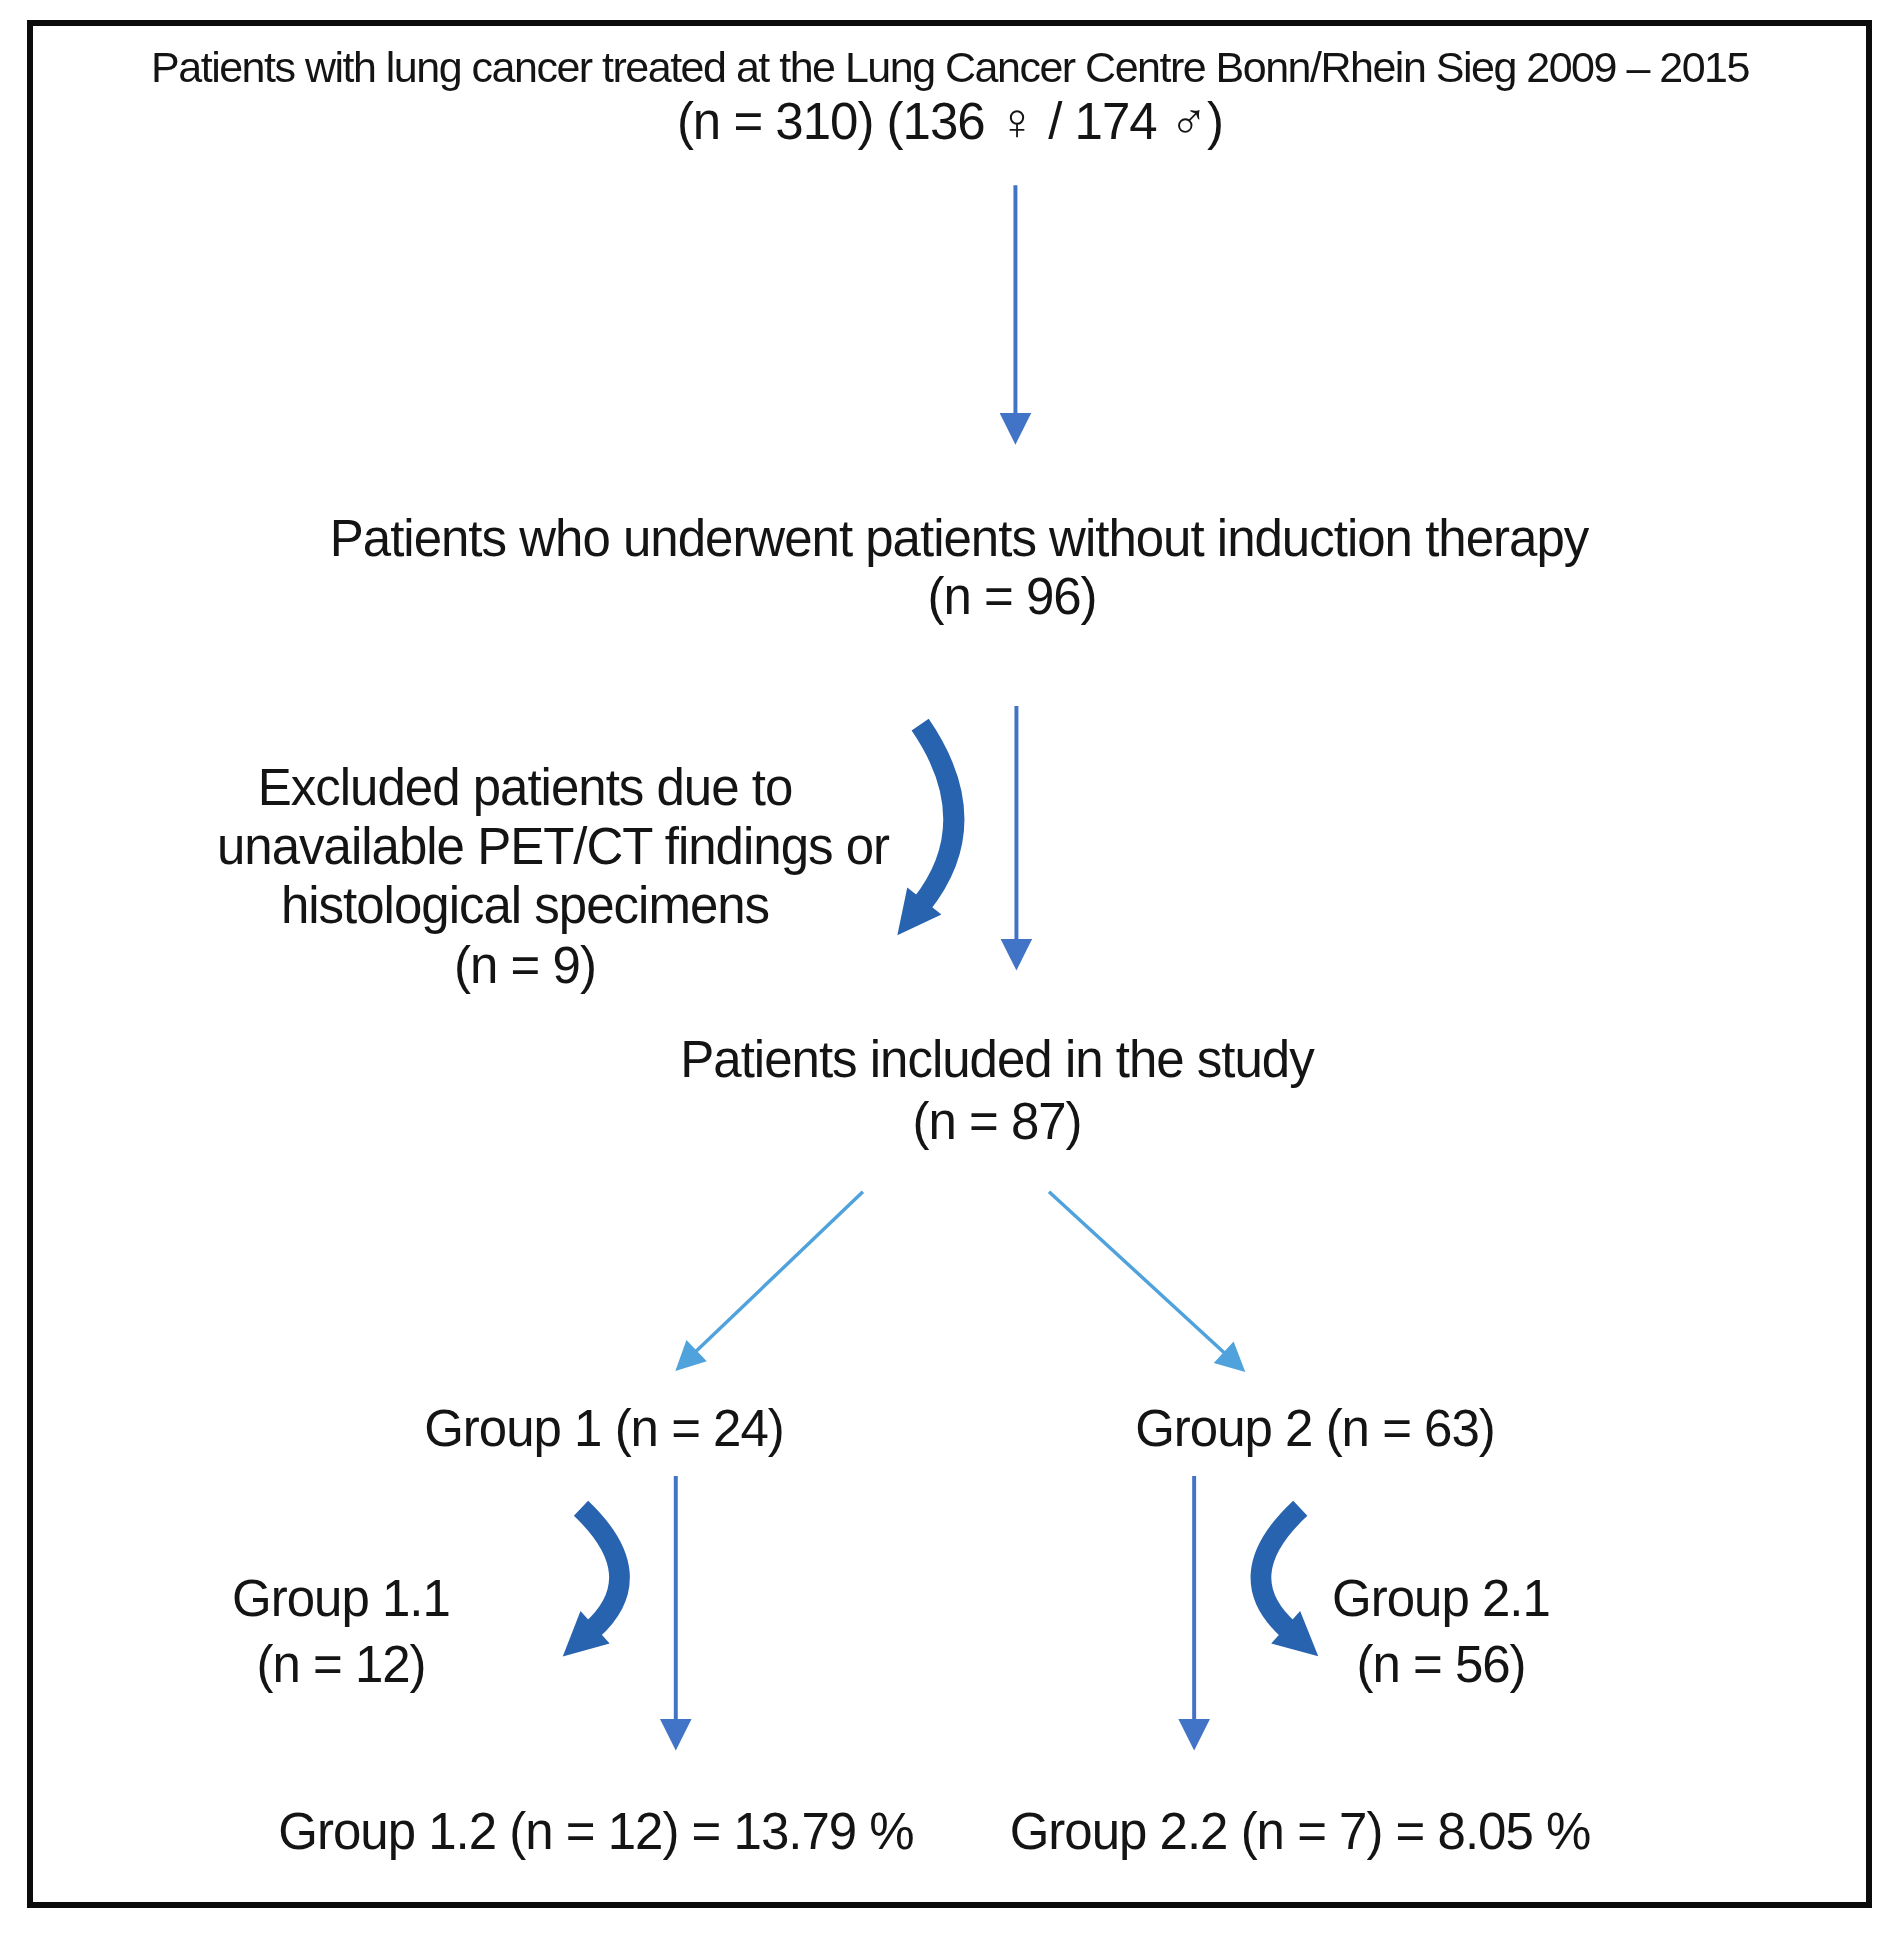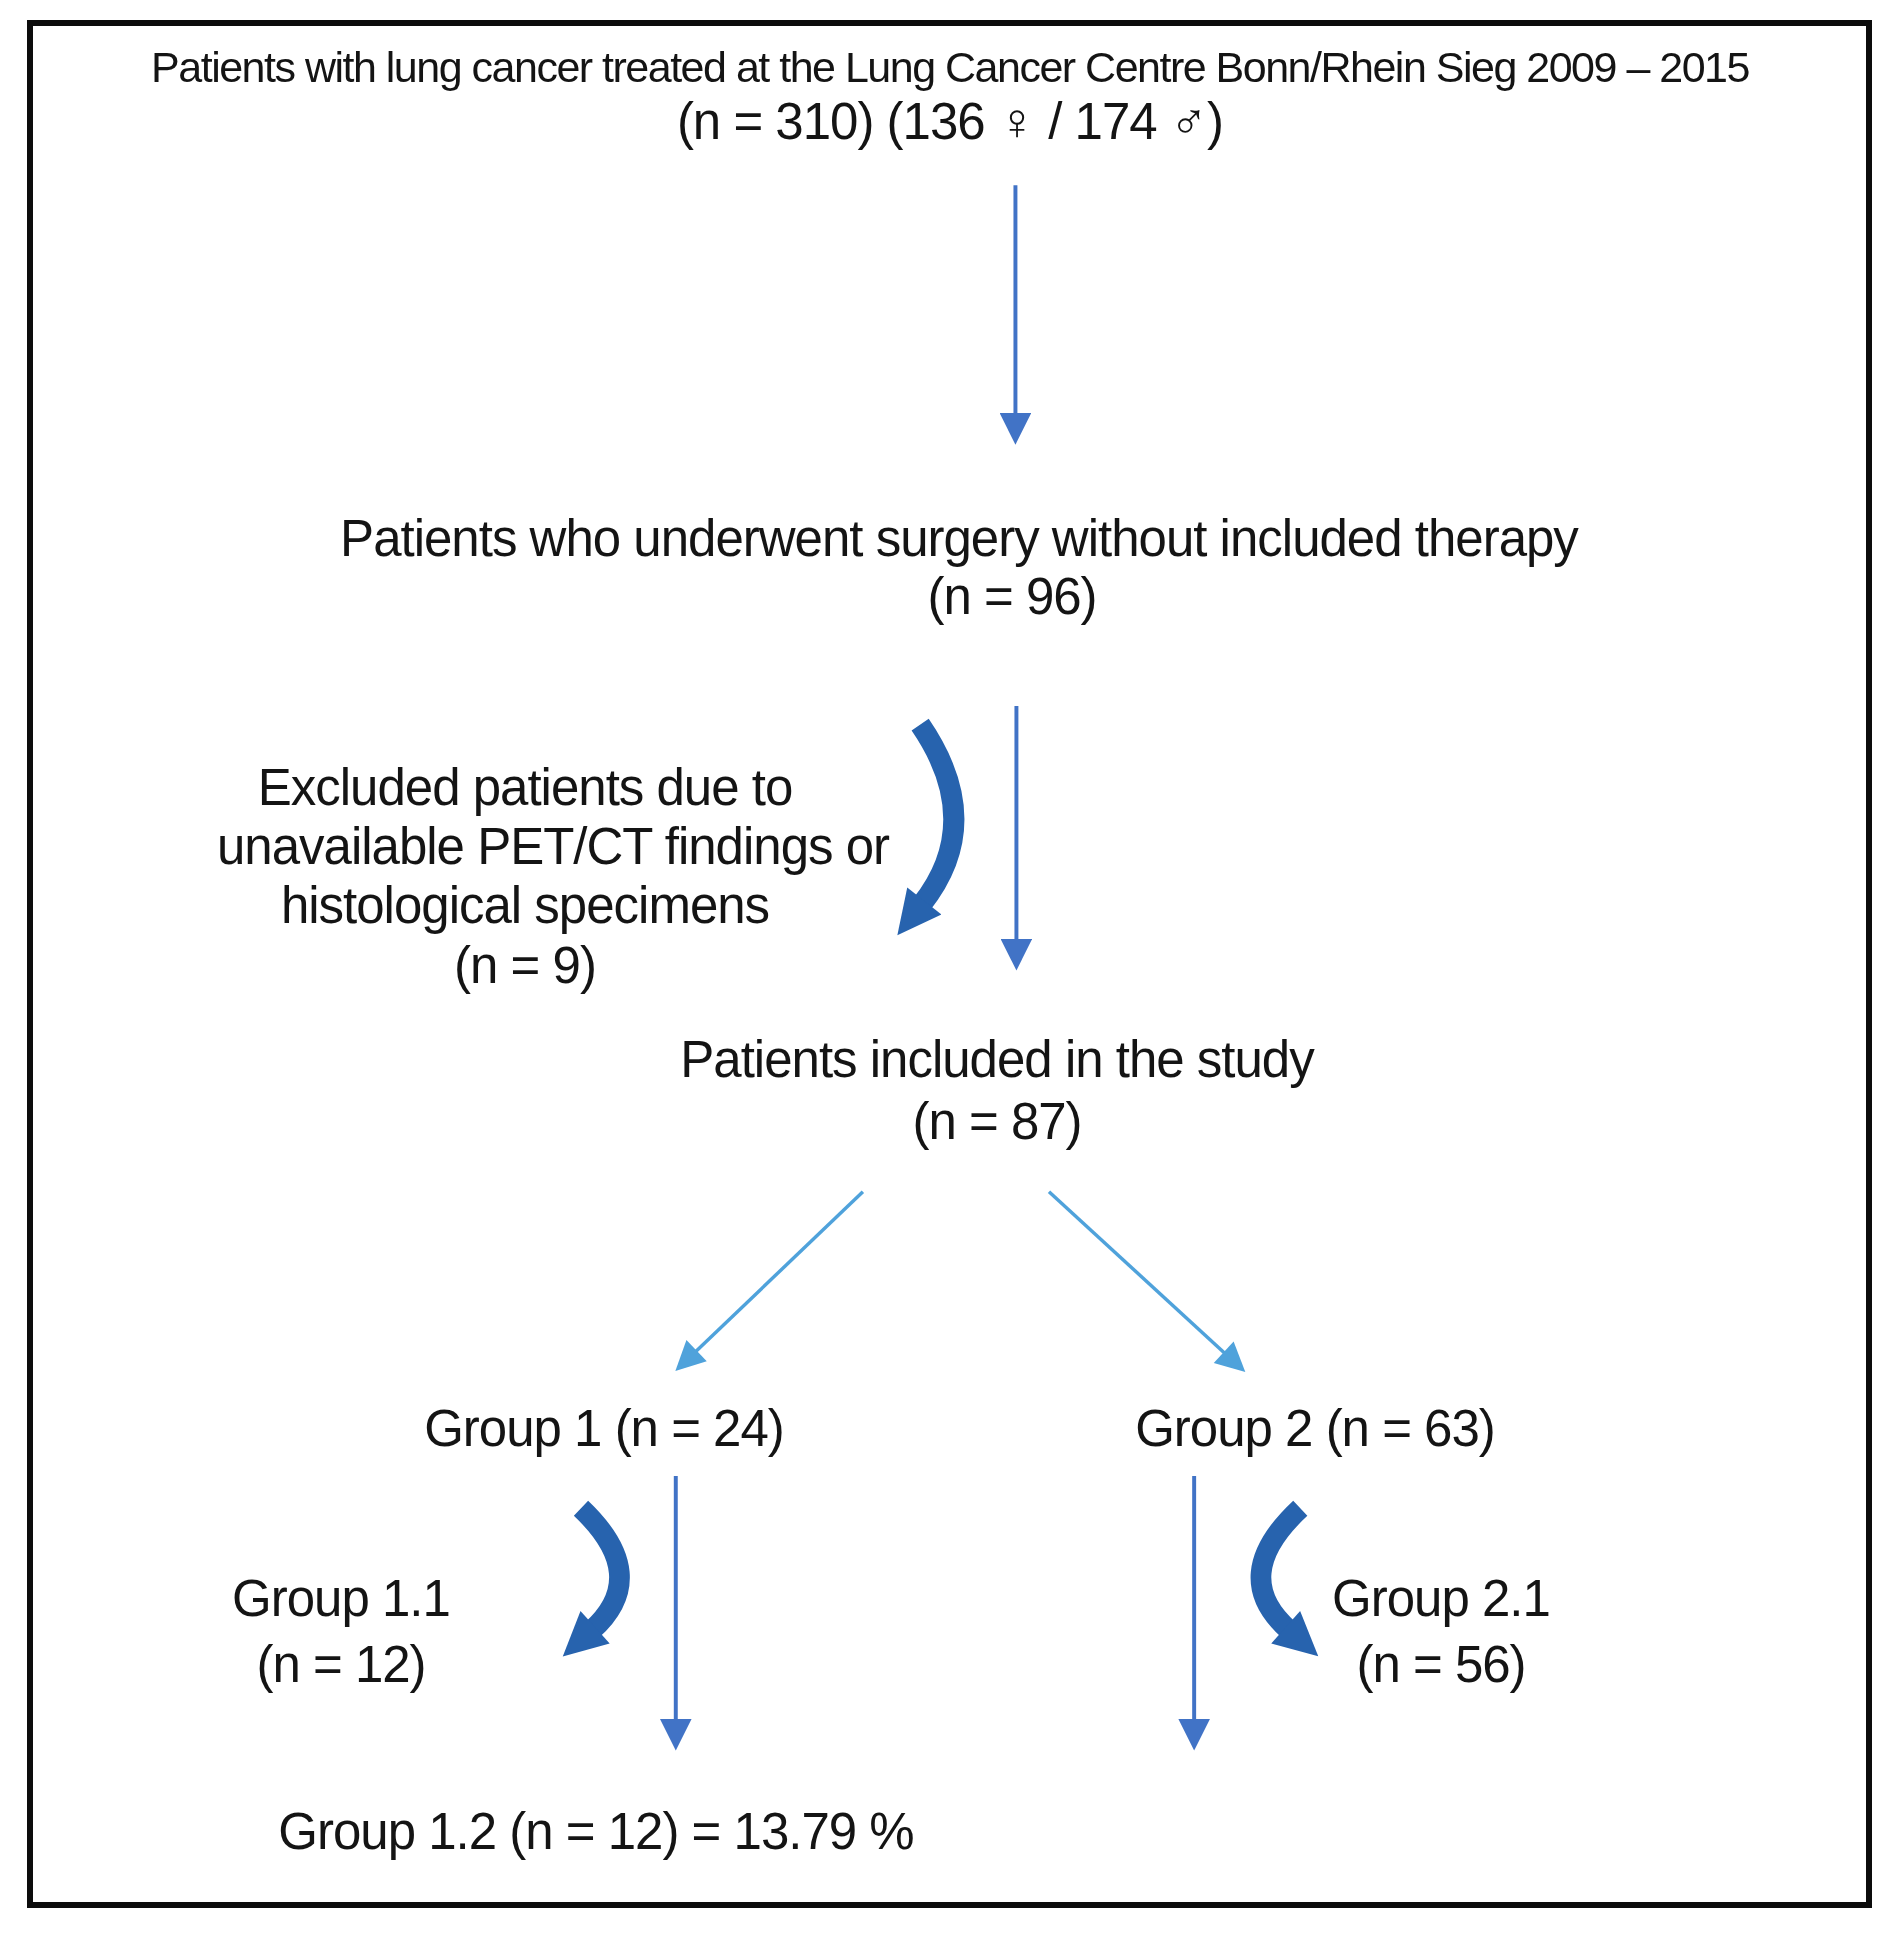--- a/index.html
+++ b/index.html
@@ -47,36 +47,37 @@
     <path d="M 1158 3055 Q 1302 3192 1180 3302" fill="none" stroke-width="42" stroke-linecap="butt" marker-end="url(#head-curved)" stroke="#2763AE"></path>
 
     <path d="M 2400 2990 L 2400 3485" fill="none" stroke-width="8" marker-end="url(#head-straight)" stroke="#4173C6"></path>
 
     <path d="M 2615 3055 Q 2468 3192 2592 3302" fill="none" stroke-width="42" stroke-linecap="butt" marker-end="url(#head-curved)" stroke="#2763AE"></path>
   </svg>
 
   <div class="txt title-line" style="left:941px;top:38px">Patients with lung cancer treated at the Lung Cancer Centre Bonn/Rhein Sieg 2009 – 2015</div>
   <div class="txt" style="left:941px;top:92px">(n = 310) (136 ♀ / 174 ♂)</div>
 
-  <div class="txt" style="left:950px;top:509px">Patients who underwent surgery without included therapy</div>
+  <div class="txt" style="left:950px;top:509px">Patients who underwent patients without induction therapy</div>
   <div class="txt" style="left:1003px;top:567px">(n = 96)</div>
 
   <div class="txt" style="left:516px;top:758px">Excluded patients due to</div>
   <div class="txt" style="left:544px;top:817px">unavailable PET/CT findings or</div>
   <div class="txt" style="left:516px;top:876px">histological specimens</div>
   <div class="txt" style="left:516px;top:936px">(n = 9)</div>
 
   <div class="txt" style="left:988px;top:1030px">Patients included in the study</div>
   <div class="txt" style="left:988px;top:1092px">(n = 87)</div>
 
   <div class="txt" style="left:595px;top:1399px">Group 1 (n = 24)</div>
   <div class="txt" style="left:1306px;top:1399px">Group 2 (n = 63)</div>
 
   <div class="txt" style="left:332px;top:1569px">Group 1.1</div>
   <div class="txt" style="left:332px;top:1635px">(n = 12)</div>
 
   <div class="txt" style="left:1432px;top:1569px">Group 2.1</div>
   <div class="txt" style="left:1432px;top:1635px">(n = 56)</div>
 
   <div class="txt" style="left:587px;top:1802px">Group 1.2 (n = 12) = 13.79 %</div>
+  <div class="txt" style="left:1291px;top:1802px">Group 2.2 (n = 7) = 8.05 %</div>
 
 </div>
 
 
 </body></html>

